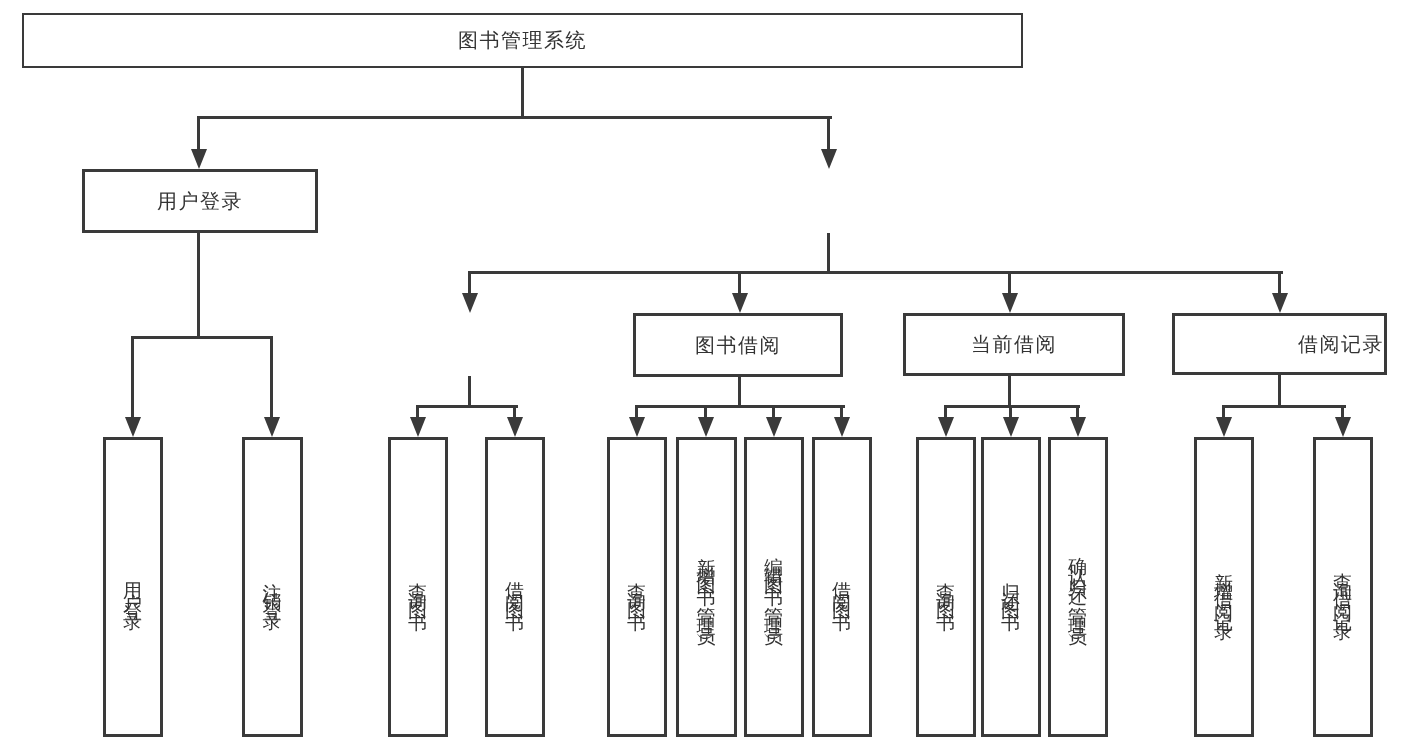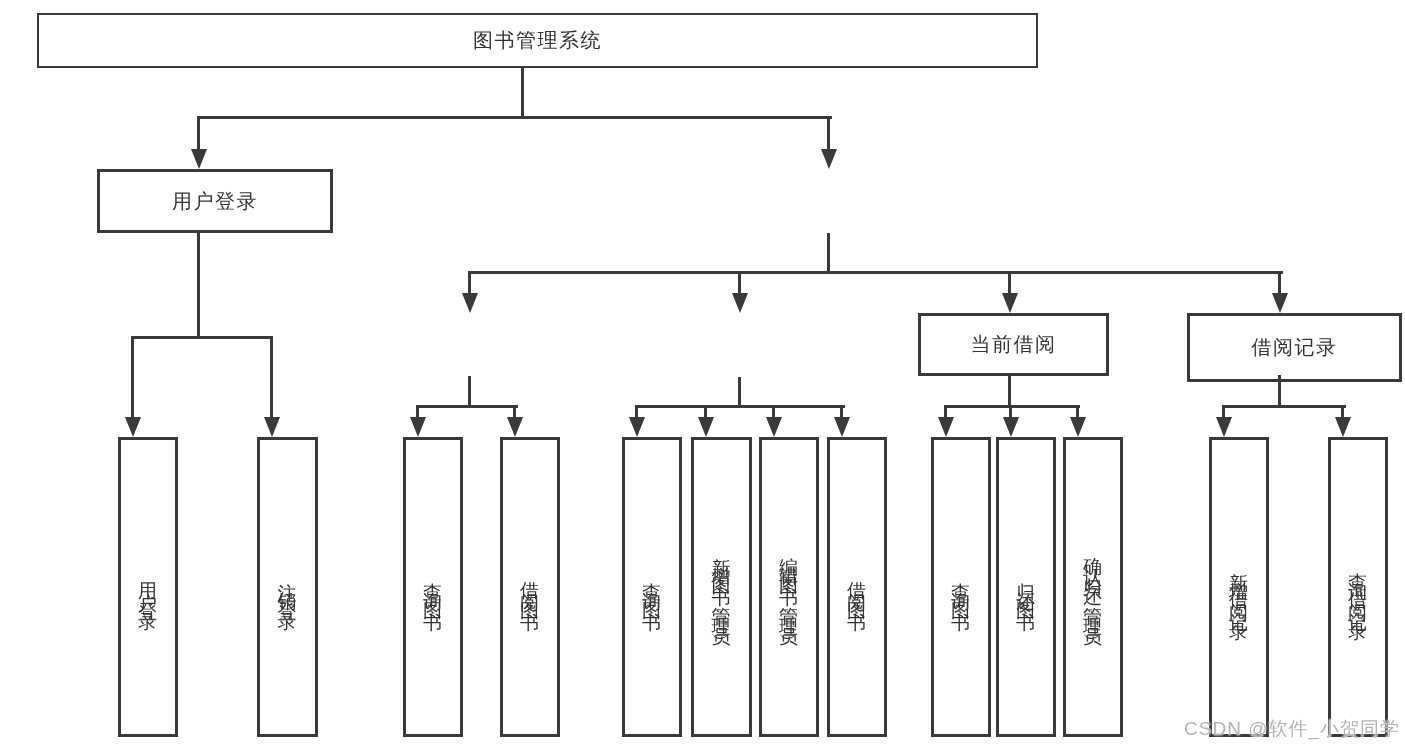--- a/index.html
+++ b/index.html
@@ -17,21 +17,20 @@
     font-family:"Liberation Sans","DejaVu Sans",sans-serif;
     color:var(--ink);
     overflow:hidden;
   }
   .node{
     position:absolute;
     background:#fff;
     border:3px solid var(--line);
     display:flex;align-items:center;justify-content:center;
     text-align:center;
-    margin-left:15px;
   }
   .node.root{border-width:2px;}
   .node .lbl{
     font-size:20px;
     letter-spacing:1.5px;
     white-space:nowrap;
     color:var(--ink);
   }
   .node.v .lbl{
     writing-mode:vertical-rl;
@@ -66,24 +65,27 @@
 <div id="canvas">
 
   <div class="node root" style="left:22px;top:13px;width:1001px;height:55px;">
     <span class="lbl">图书管理系统</span>
   </div>
 
   <div class="node" style="left:82px;top:169px;width:236px;height:64px;">
     <span class="lbl">用户登录</span>
   </div>
 
-  <div class="node" style="left:903px;top:313px;width:191px;height:63px;">
+  <div class="node" style="left:633px;top:313px;width:210px;height:64px;">
+    <span class="lbl">图书借阅</span>
+  </div>
+  <div class="node" style="left:903px;top:313px;width:222px;height:63px;">
     <span class="lbl">当前借阅</span>
   </div>
-  <div class="node" style="left:1172px;top:313px;width:215px;height:69px;">
+  <div class="node" style="left:1172px;top:313px;width:215px;height:62px;justify-content:flex-end;">
     <span class="lbl">借阅记录</span>
   </div>
 
   <div class="node v" style="left:103px;top:437px;width:60px;height:300px;">
     <span class="lbl">用户登录</span>
   </div>
   <div class="node v" style="left:242px;top:437px;width:61px;height:300px;">
     <span class="lbl">注销登录</span>
   </div>
 
@@ -176,15 +178,14 @@
   <div class="vline" style="left:1076px;top:405px;height:14px;"></div>
   <div class="arrow" style="left:1070px;top:417px;"></div>
 
   <div class="vline" style="left:1278px;top:375px;height:33px;"></div>
   <div class="hline" style="left:1222px;top:405px;width:124px;"></div>
   <div class="vline" style="left:1222px;top:405px;height:14px;"></div>
   <div class="arrow" style="left:1216px;top:417px;"></div>
   <div class="vline" style="left:1341px;top:405px;height:14px;"></div>
   <div class="arrow" style="left:1335px;top:417px;"></div>
 
-  <div class="watermark">CSDN @软件_小贺同学</div>
 
 </div>
 
 </body></html>

